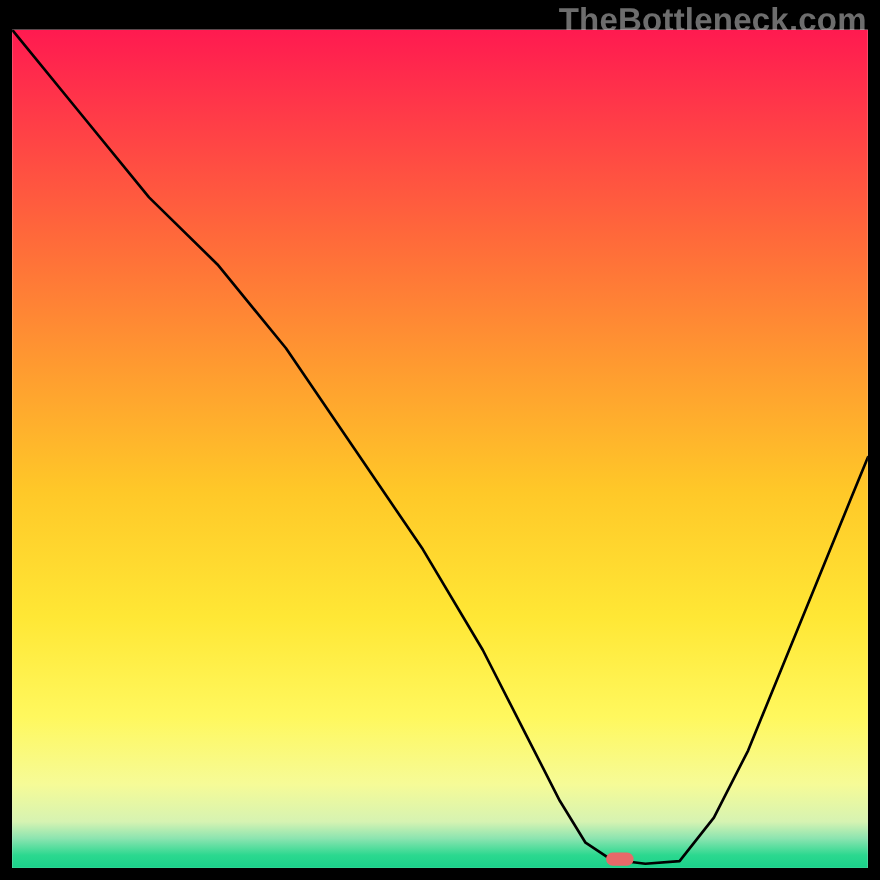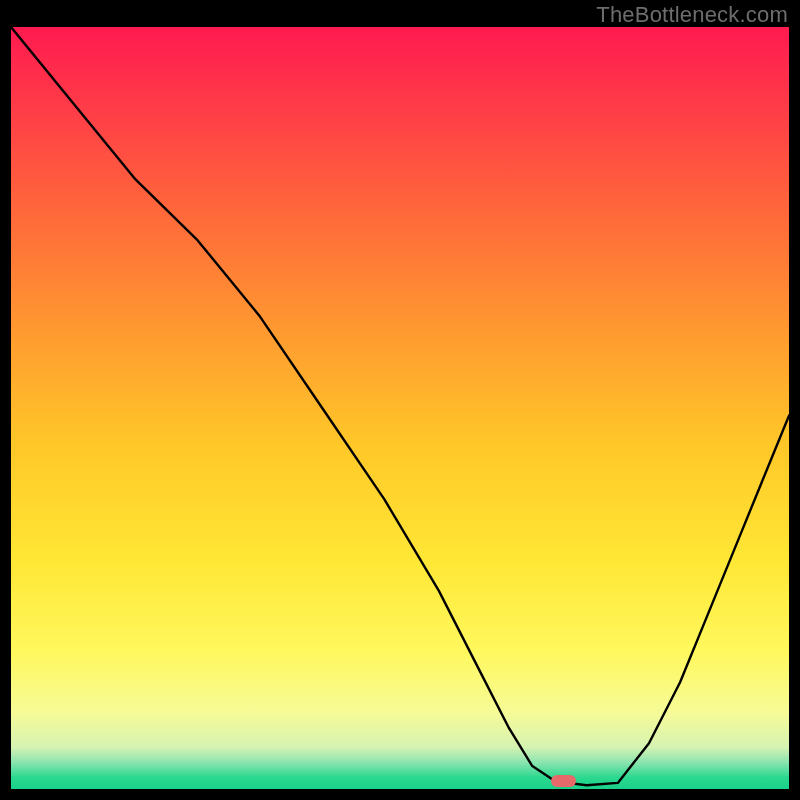--- a/index.html
+++ b/index.html
@@ -1,17 +1,17 @@
 <!DOCTYPE html>
 <html><head>
 <meta charset="utf-8">
 <style>
   * { margin: 0; padding: 0; box-sizing: border-box; }
   body { width: 800px; height: 800px; background: #000; position: relative; font-family: Arial, sans-serif; }
-  .watermark { position: absolute; top: 2px; right: 12px; color: #6d6d6d; font-size: 22px; font-weight: 400; letter-spacing: 0.2px; }
+  .watermark { position: absolute; top: 2px; right: 12px; color: #6d6d6d; font-size: 30px; font-weight: 700; letter-spacing: 0.2px; }
   .plot-frame { position: absolute; left: 11px; top: 27px; width: 778px; height: 762px; background: #fff; }
   .gradient { position: absolute; left: 0; top: 0; right: 0; bottom: 0; }
   .curve { position: absolute; left: 0; top: 0; pointer-events: none; }
   .marker { position: absolute; width: 25px; height: 12px; border-radius: 6px; background: #e86969; }
 </style>
 </head>
 <body>
 
 <div class="watermark">TheBottleneck.com</div>
 

